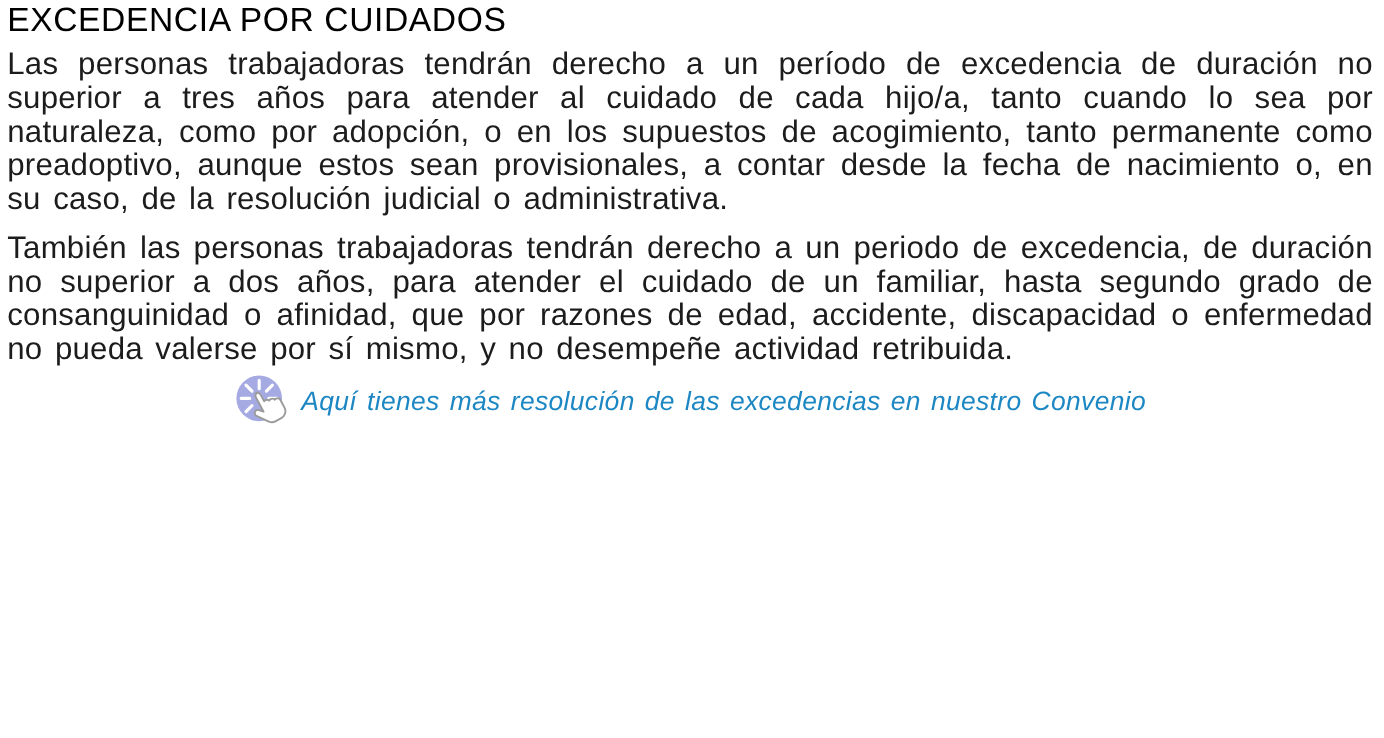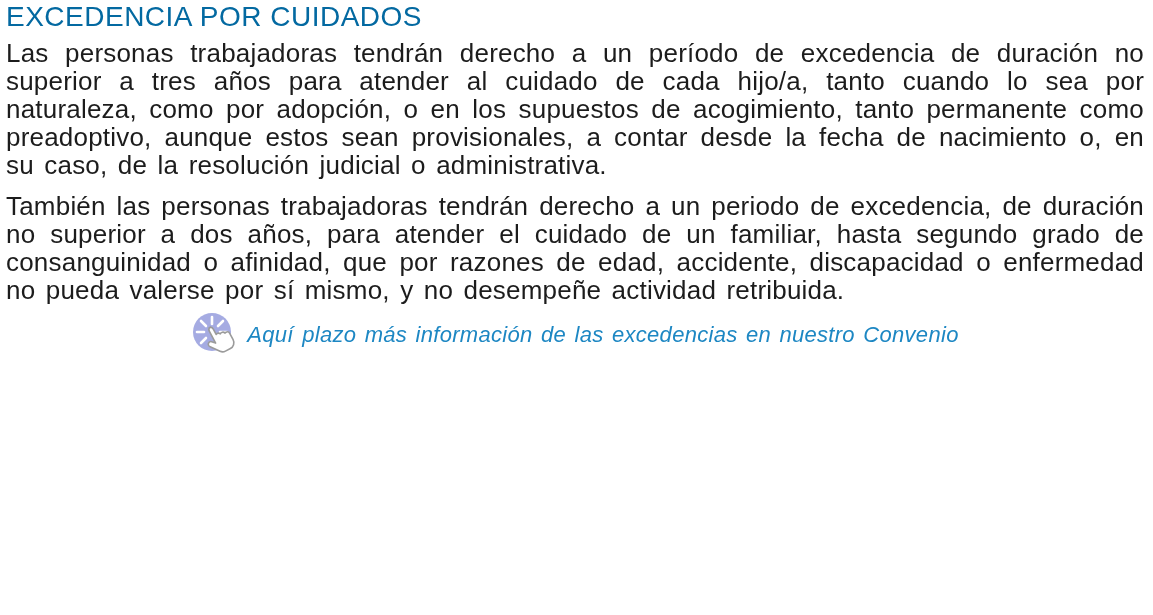--- a/index.html
+++ b/index.html
@@ -12,21 +12,21 @@
     padding: 2px 9px 0 6px;
     overflow: hidden;
     font-family: "Liberation Sans", sans-serif;
   }
   .doc-title {
     margin: 0 0 7px 0;
     font-size: 28px;
     line-height: 30px;
     font-weight: 500;
     letter-spacing: 0.5px;
-    color: #0369a1;
+    color: #000000;
   }
   .doc-par {
     margin: 0 0 13px 0;
     font-size: 26px;
     line-height: 28px;
     color: #1c1c1c;
     text-align: justify;
     word-spacing: 3px;
     letter-spacing: 0.2px;
   }
@@ -70,16 +70,16 @@
         <line x1="15" y1="15" x2="10" y2="10"></line>
         <line x1="13" y1="21" x2="6" y2="21"></line>
         <line x1="15" y1="27" x2="10" y2="32"></line>
         <line x1="27" y1="27" x2="32" y2="32"></line>
       </g>
 
       <g transform="translate(13,12) rotate(-28 14 16)">
         <path d="M13 2 c-1.7 0 -3 1.3 -3 3 v13.5 l-2.9 -3.1 c-1.2 -1.3 -3.3 -1 -4.1 0.6 c-0.5 1 -0.4 2.3 0.4 3.2 l6.6 8.6 c1.2 1.5 3 2.4 4.9 2.4 h5.6 c3.6 0 6.5 -2.9 6.5 -6.5 v-7.2 c0 -1.5 -1.2 -2.7 -2.7 -2.7 c-0.5 0 -0.9 0.1 -1.3 0.3 c-0.4 -1.2 -1.5 -2.1 -2.9 -2.1 c-0.6 0 -1.1 0.2 -1.6 0.5 c-0.5 -1 -1.5 -1.7 -2.7 -1.7 c-0.5 0 -0.9 0.1 -1.3 0.3 V5 c0 -1.7 -1.3 -3 -3 -3 z" fill="#ffffff" stroke="#9b9b9b" stroke-width="1.6" stroke-linejoin="round"></path>
       </g>
     </svg>
-    <a class="convenio-link">Aquí plazo más información de las excedencias en nuestro Convenio</a>
+    <a class="convenio-link">Aquí tienes más resolución de las excedencias en nuestro Convenio</a>
   </div>
 
 </div>
 
 </body></html>

